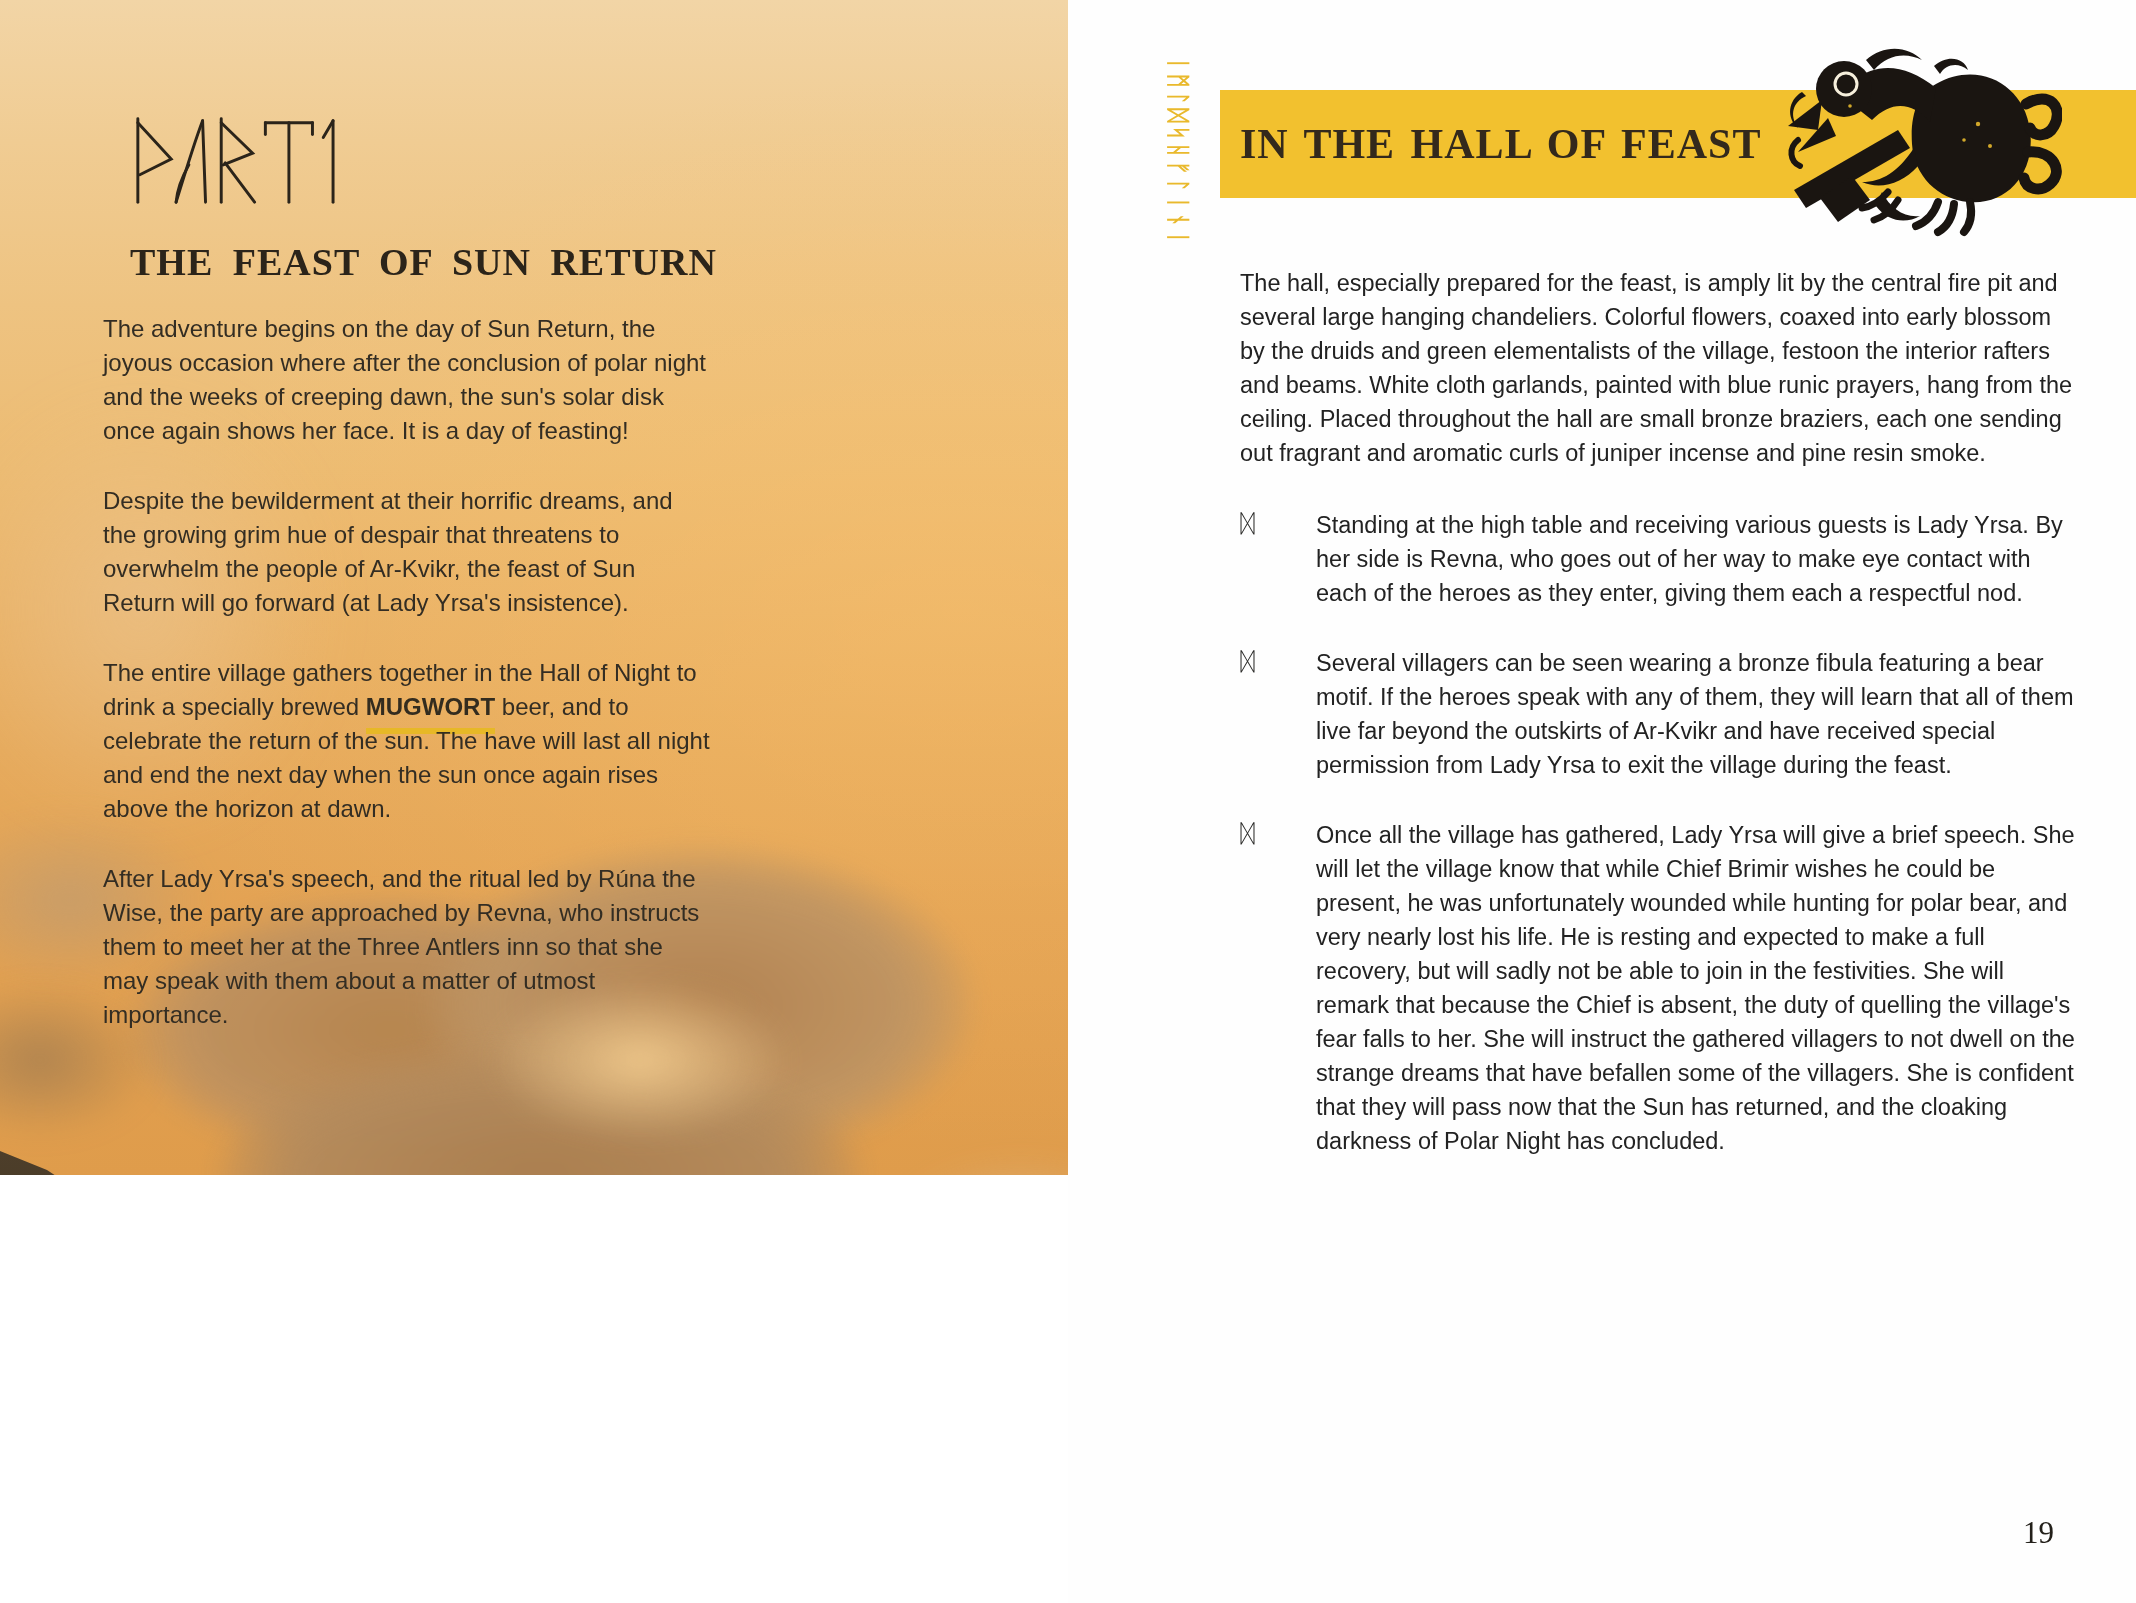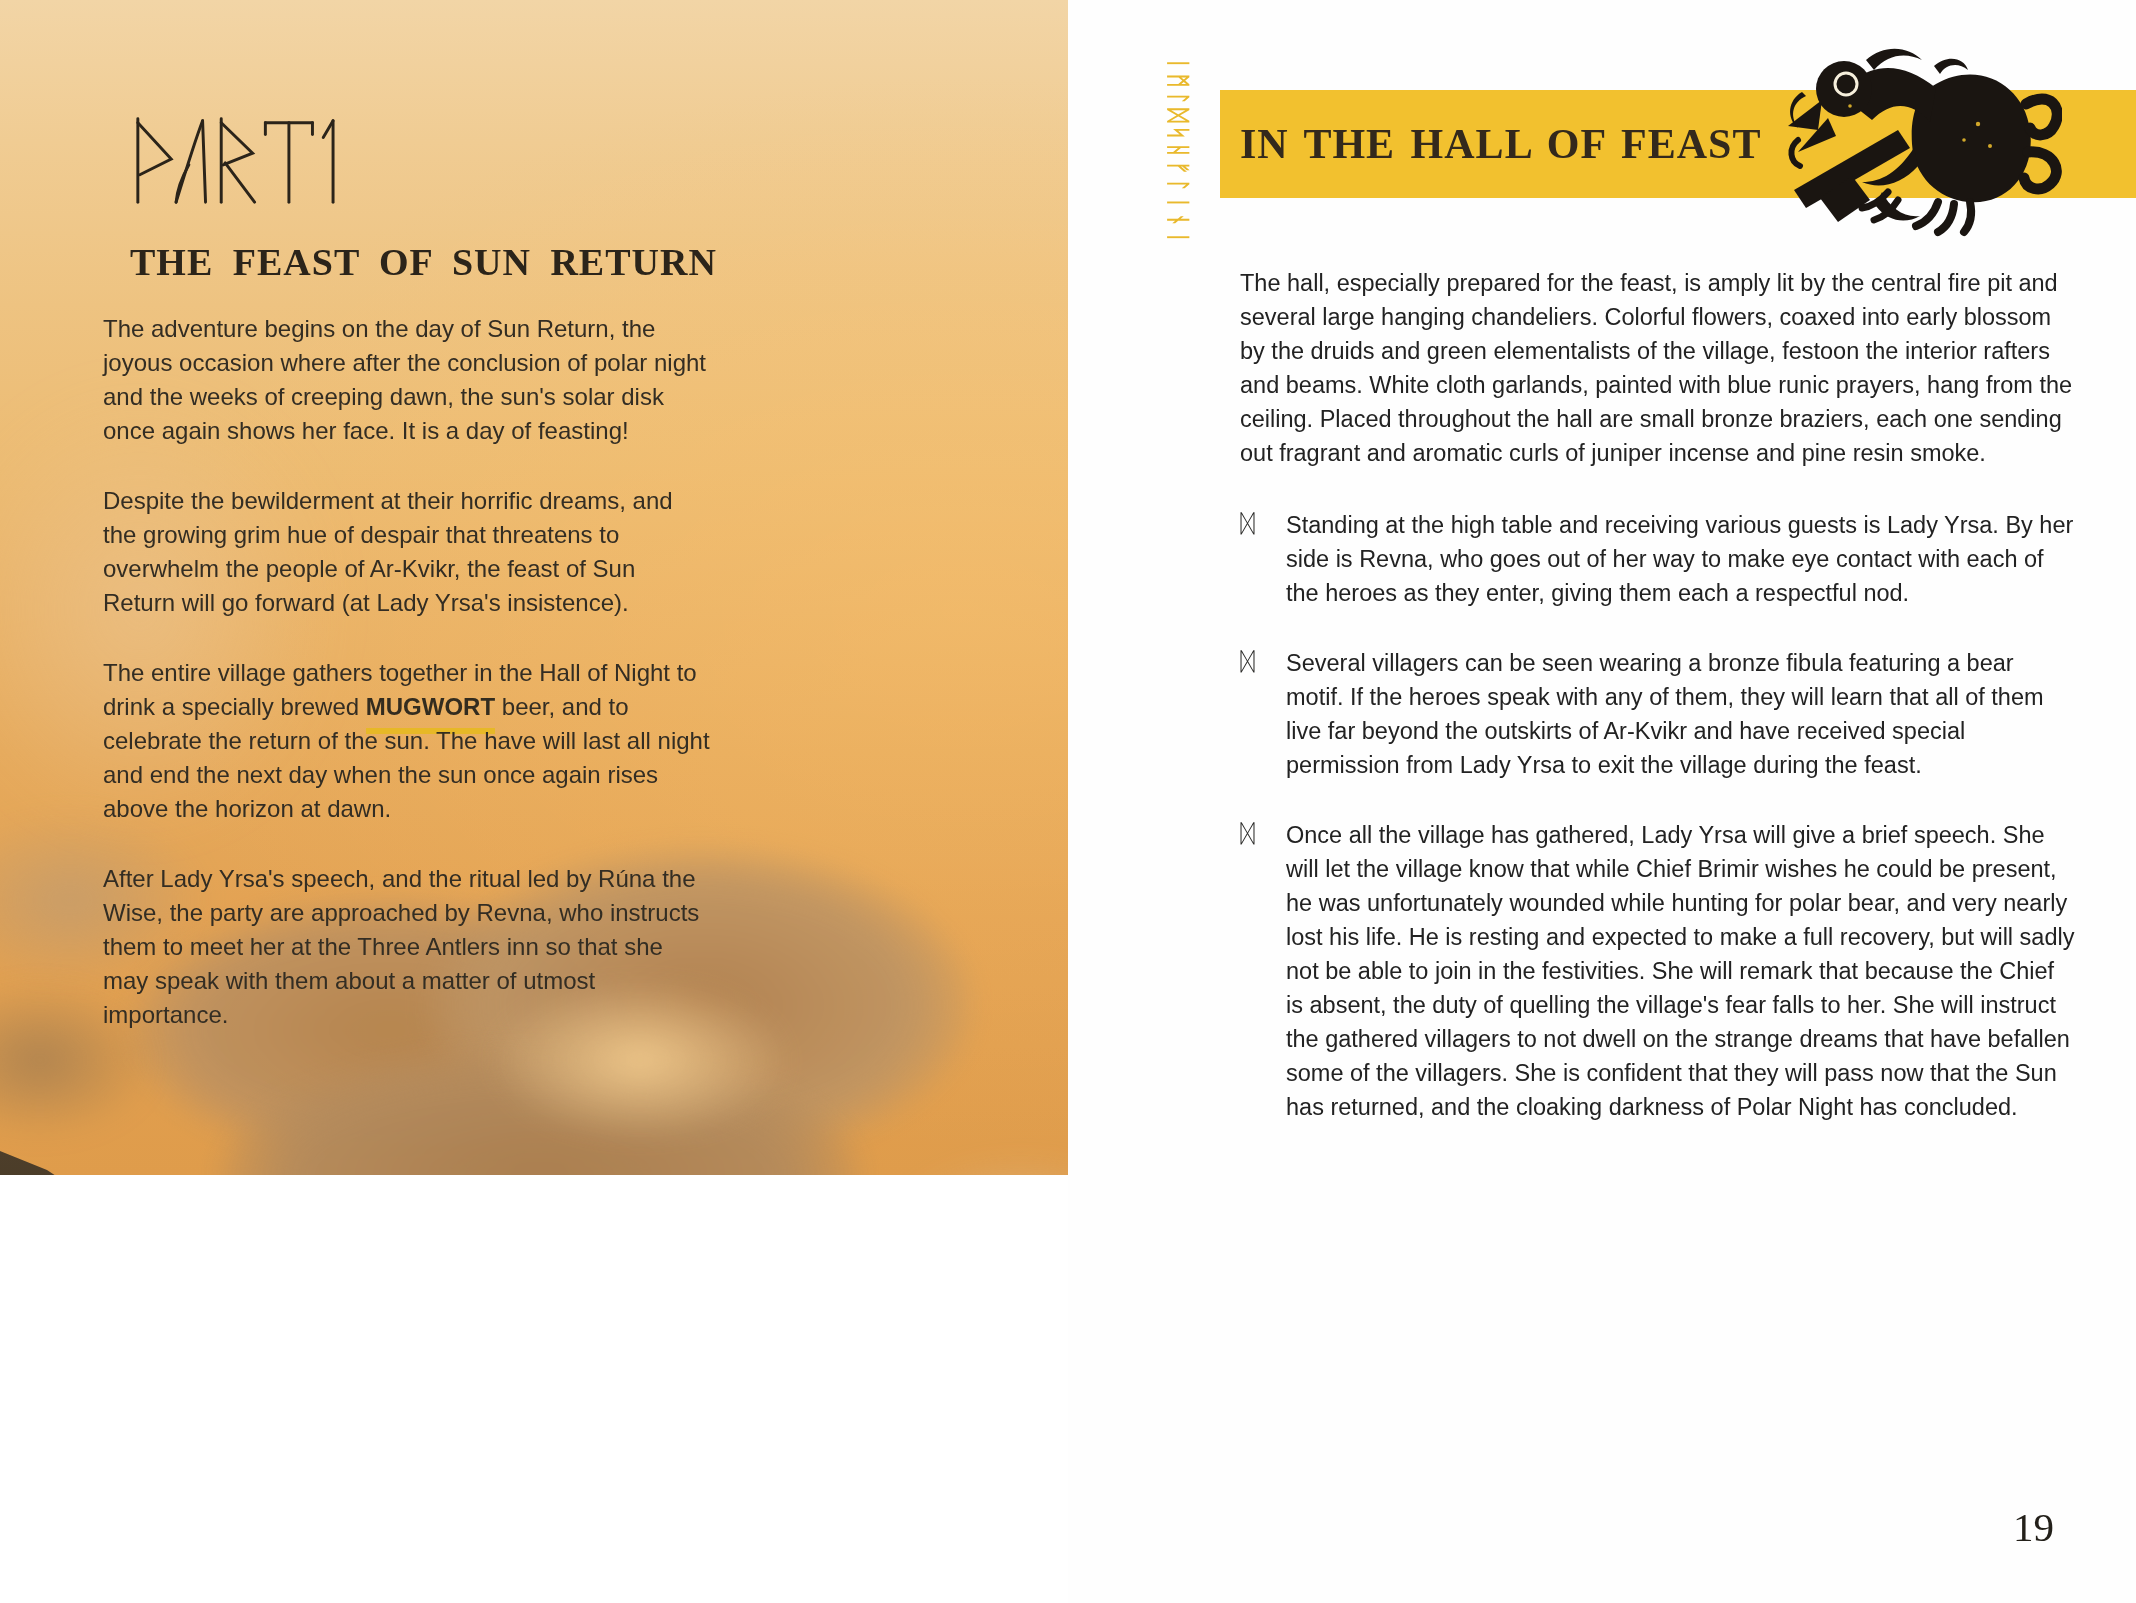--- a/index.html
+++ b/index.html
@@ -59,24 +59,24 @@
     letter-spacing:1px;word-spacing:4px;color:#33291c;
   }
   .beast{position:absolute;left:718px;top:42px;width:276px;height:196px;}
   .right-content{position:absolute;left:172px;top:266px;width:836px;color:#222222;font-size:23.5px;line-height:34px;}
   .right-intro{margin:0 0 38px 0;}
   .bullet-list{display:block;}
   .bullet-item{display:flex;margin:0 0 36px 0;}
   .bullet-rune{
     flex:0 0 46px;font-family:"DejaVu Sans",sans-serif;font-size:25px;line-height:32px;color:#2a2a28;
   }
-  .bullet-text{flex:1;}
+  .bullet-text{flex:1;margin-left:30px;}
   .pageno-right{
     position:absolute;right:82px;bottom:52px;color:#23201a;
-    font-family:"Liberation Serif",serif;font-size:41px;
+    font-family:"Liberation Serif",serif;font-size:31px;
   }
 </style>
 </head>
 <body>
 
 <div class="spread">
 
   <div class="page-left">
     <div class="cloud c8"></div>
     <div class="cloud c5"></div>

